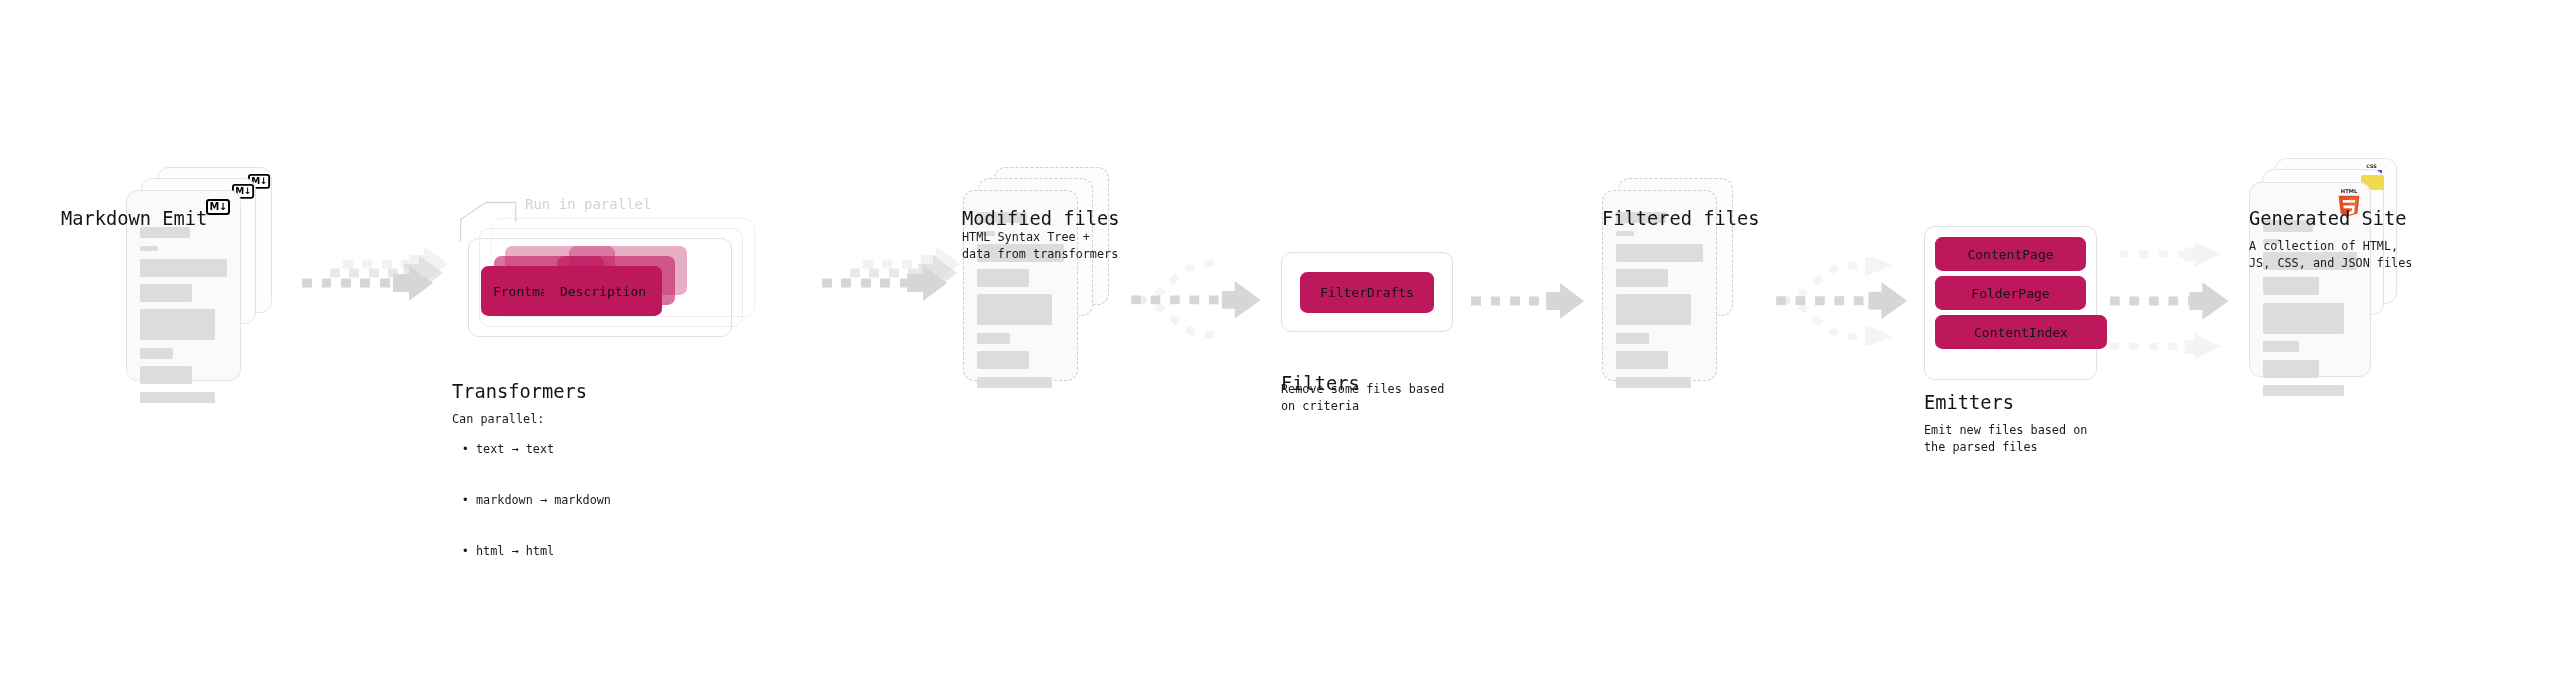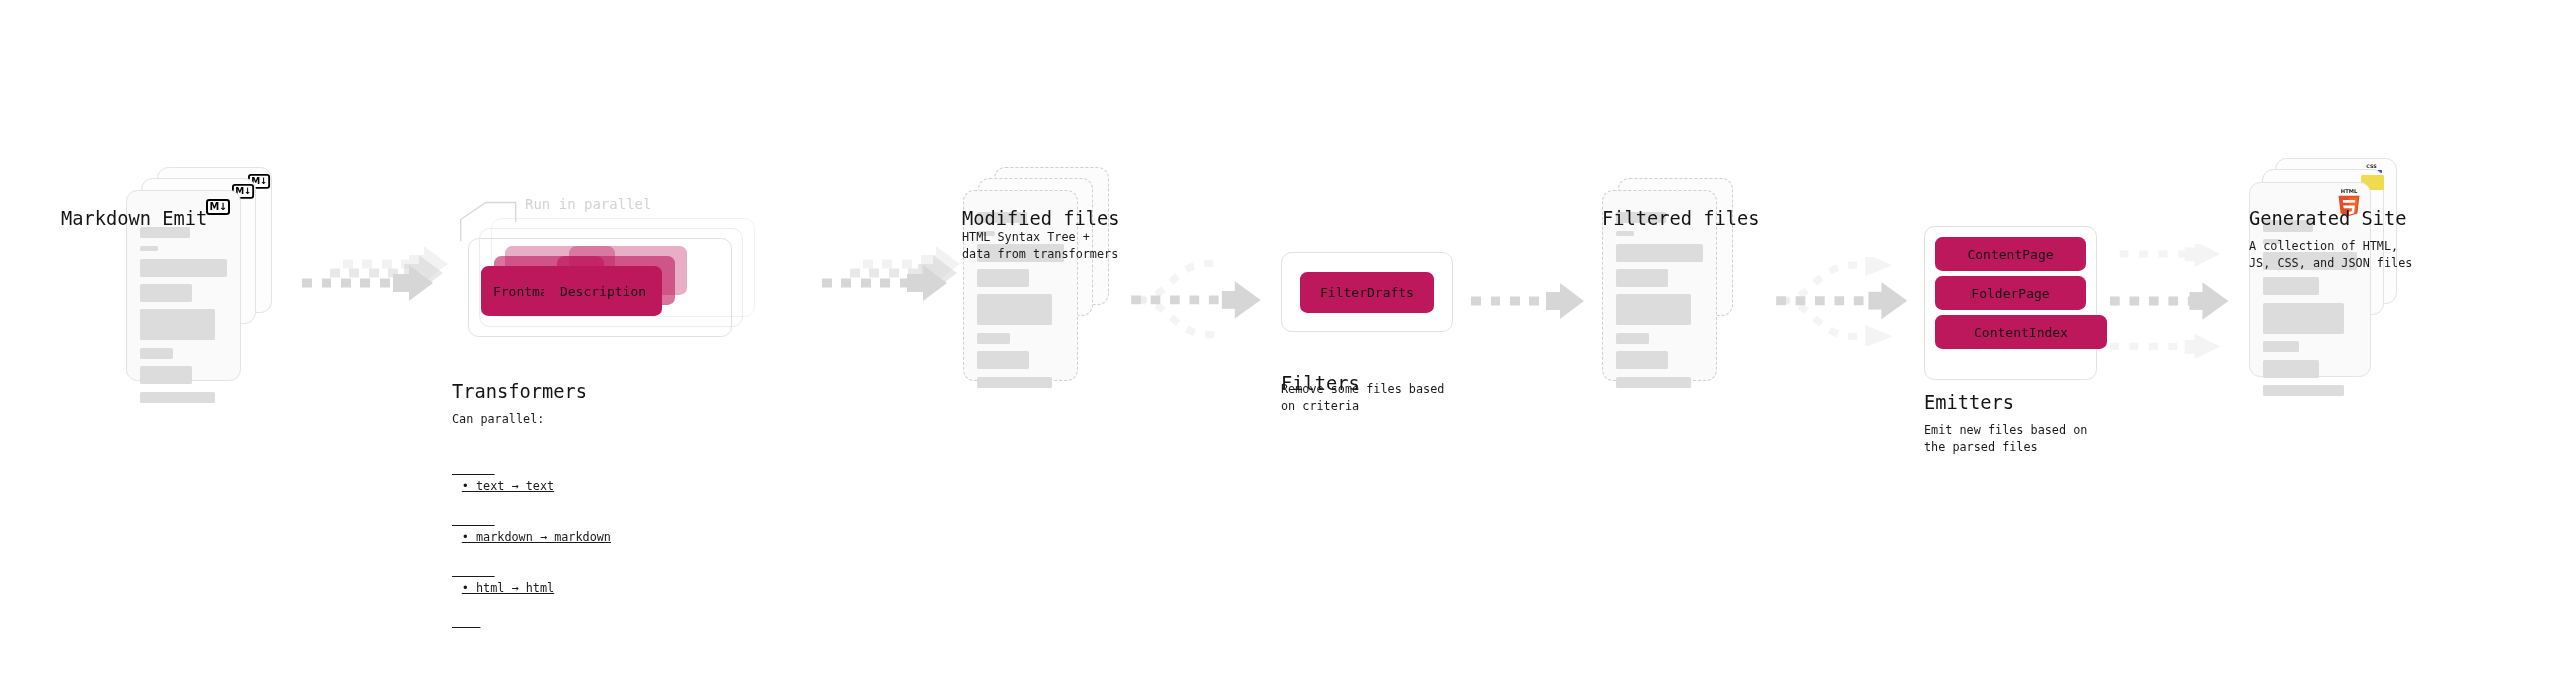--- a/index.html
+++ b/index.html
@@ -293,21 +293,21 @@
         <path d="M 0 30 L 38 30" stroke="#cfcfcf" stroke-width="3" fill="none"></path>
         <path d="M 38 25 L 48 30 L 38 35 Z" fill="#cfcfcf"></path>
       </g>
     </svg>
 
     <div class="pill" style="left:481px; top:266px; width:110px; height:50px;">Frontmatter</div>
     <div class="pill" style="left:546px; top:266px; width:118px; height:50px; left:544px;">Description</div>
 
     <div class="title" style="left:452px; top:381px;">Transformers</div>
     <div class="subtitle" style="left:452px; top:411px;">Can parallel:</div>
-    <div class="bullets" style="left:452px; top:444px;text-decoration:underline;">
+    <div class="bullets" style="left:452px; top:407px;">
       <div class="b-line">• text → text</div>
       <div class="b-line">• markdown → markdown</div>
       <div class="b-line">• html → html</div>
     </div>
   </div>
 
   <div class="arrow" style="left:822px; top:283px; width:142px;">
     <div class="op-30">
       <div class="dashline" style="left:41px; top:-19.5px; width:69px;"></div>
       <div class="stem" style="left:99px; top:-19.5px; width:19.5px;"></div>

